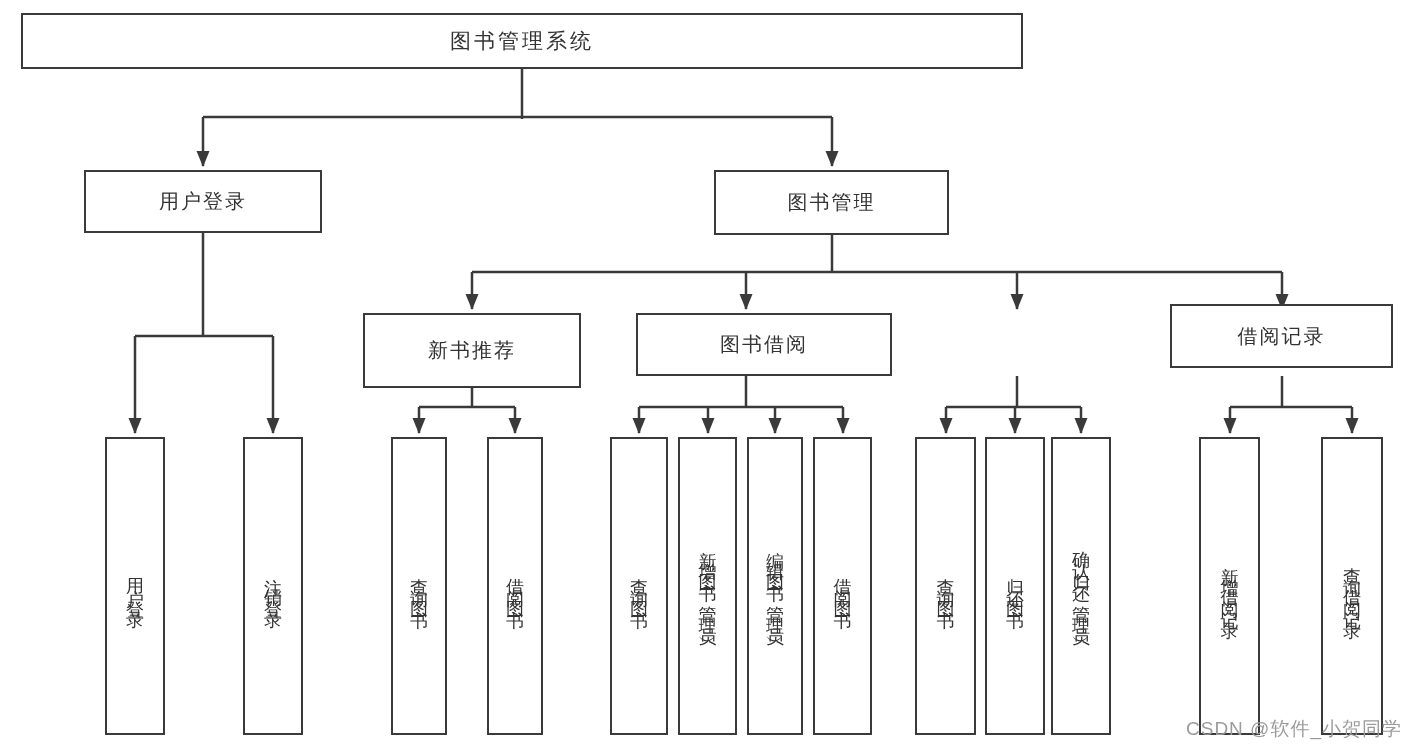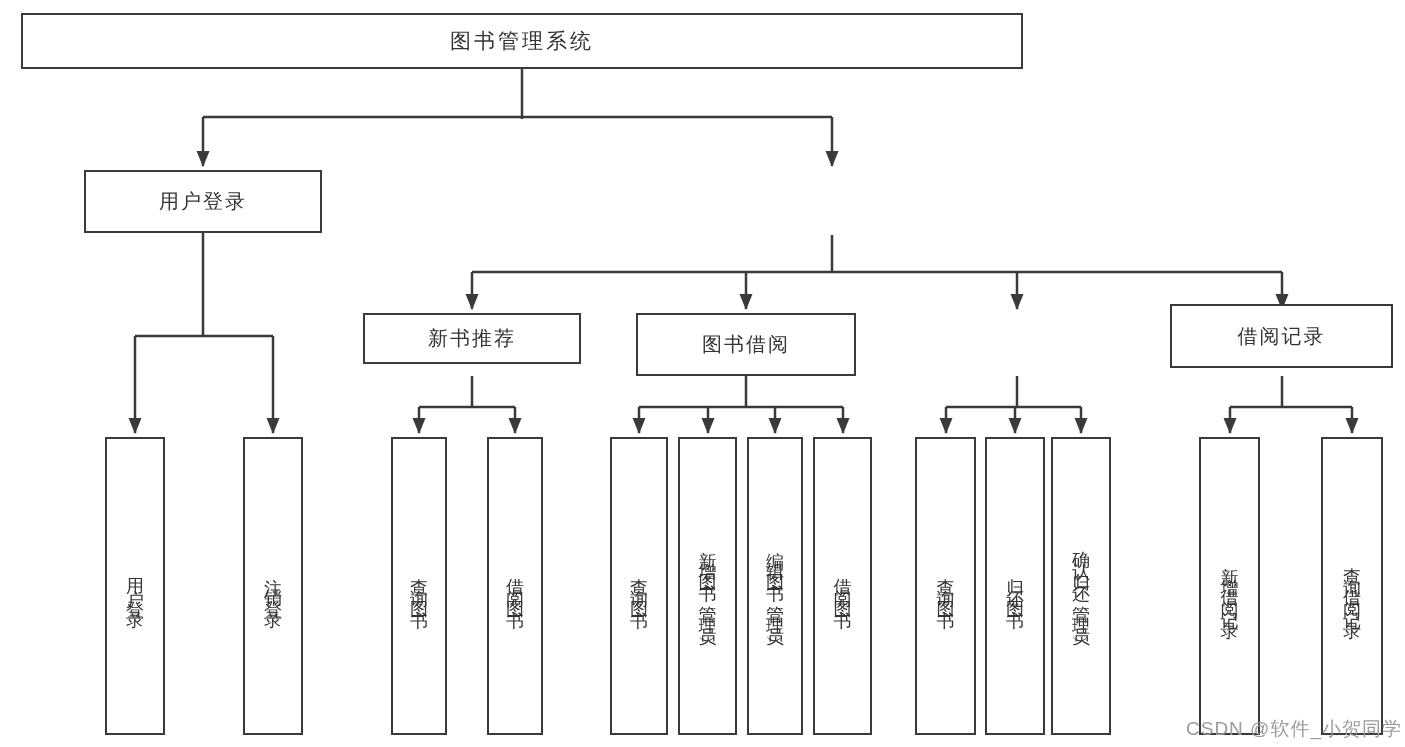--- a/index.html
+++ b/index.html
@@ -80,25 +80,28 @@
     </g>
   </svg>
 
   <div class="node root" style="left:21px;top:13px;width:1002px;height:56px">
     <span class="lbl">图书管理系统</span>
   </div>
 
   <div class="node branch" style="left:84px;top:170px;width:238px;height:63px">
     <span class="lbl">用户登录</span>
   </div>
+  <div class="node branch" style="left:714px;top:170px;width:235px;height:65px">
+    <span class="lbl">图书管理</span>
+  </div>
 
-  <div class="node branch" style="left:363px;top:313px;width:218px;height:51px">
+  <div class="node branch" style="left:363px;top:313px;width:218px;height:75px">
     <span class="lbl">新书推荐</span>
   </div>
-  <div class="node branch" style="left:636px;top:313px;width:220px;height:63px">
+  <div class="node branch" style="left:636px;top:313px;width:256px;height:63px">
     <span class="lbl">图书借阅</span>
   </div>
   <div class="node branch" style="left:1170px;top:304px;width:223px;height:64px">
     <span class="lbl">借阅记录</span>
   </div>
 
   <div class="node vnode" style="left:105px;top:437px;width:60px;height:298px">
     <span class="lbl">用户登录</span>
   </div>
   <div class="node vnode" style="left:243px;top:437px;width:60px;height:298px">

